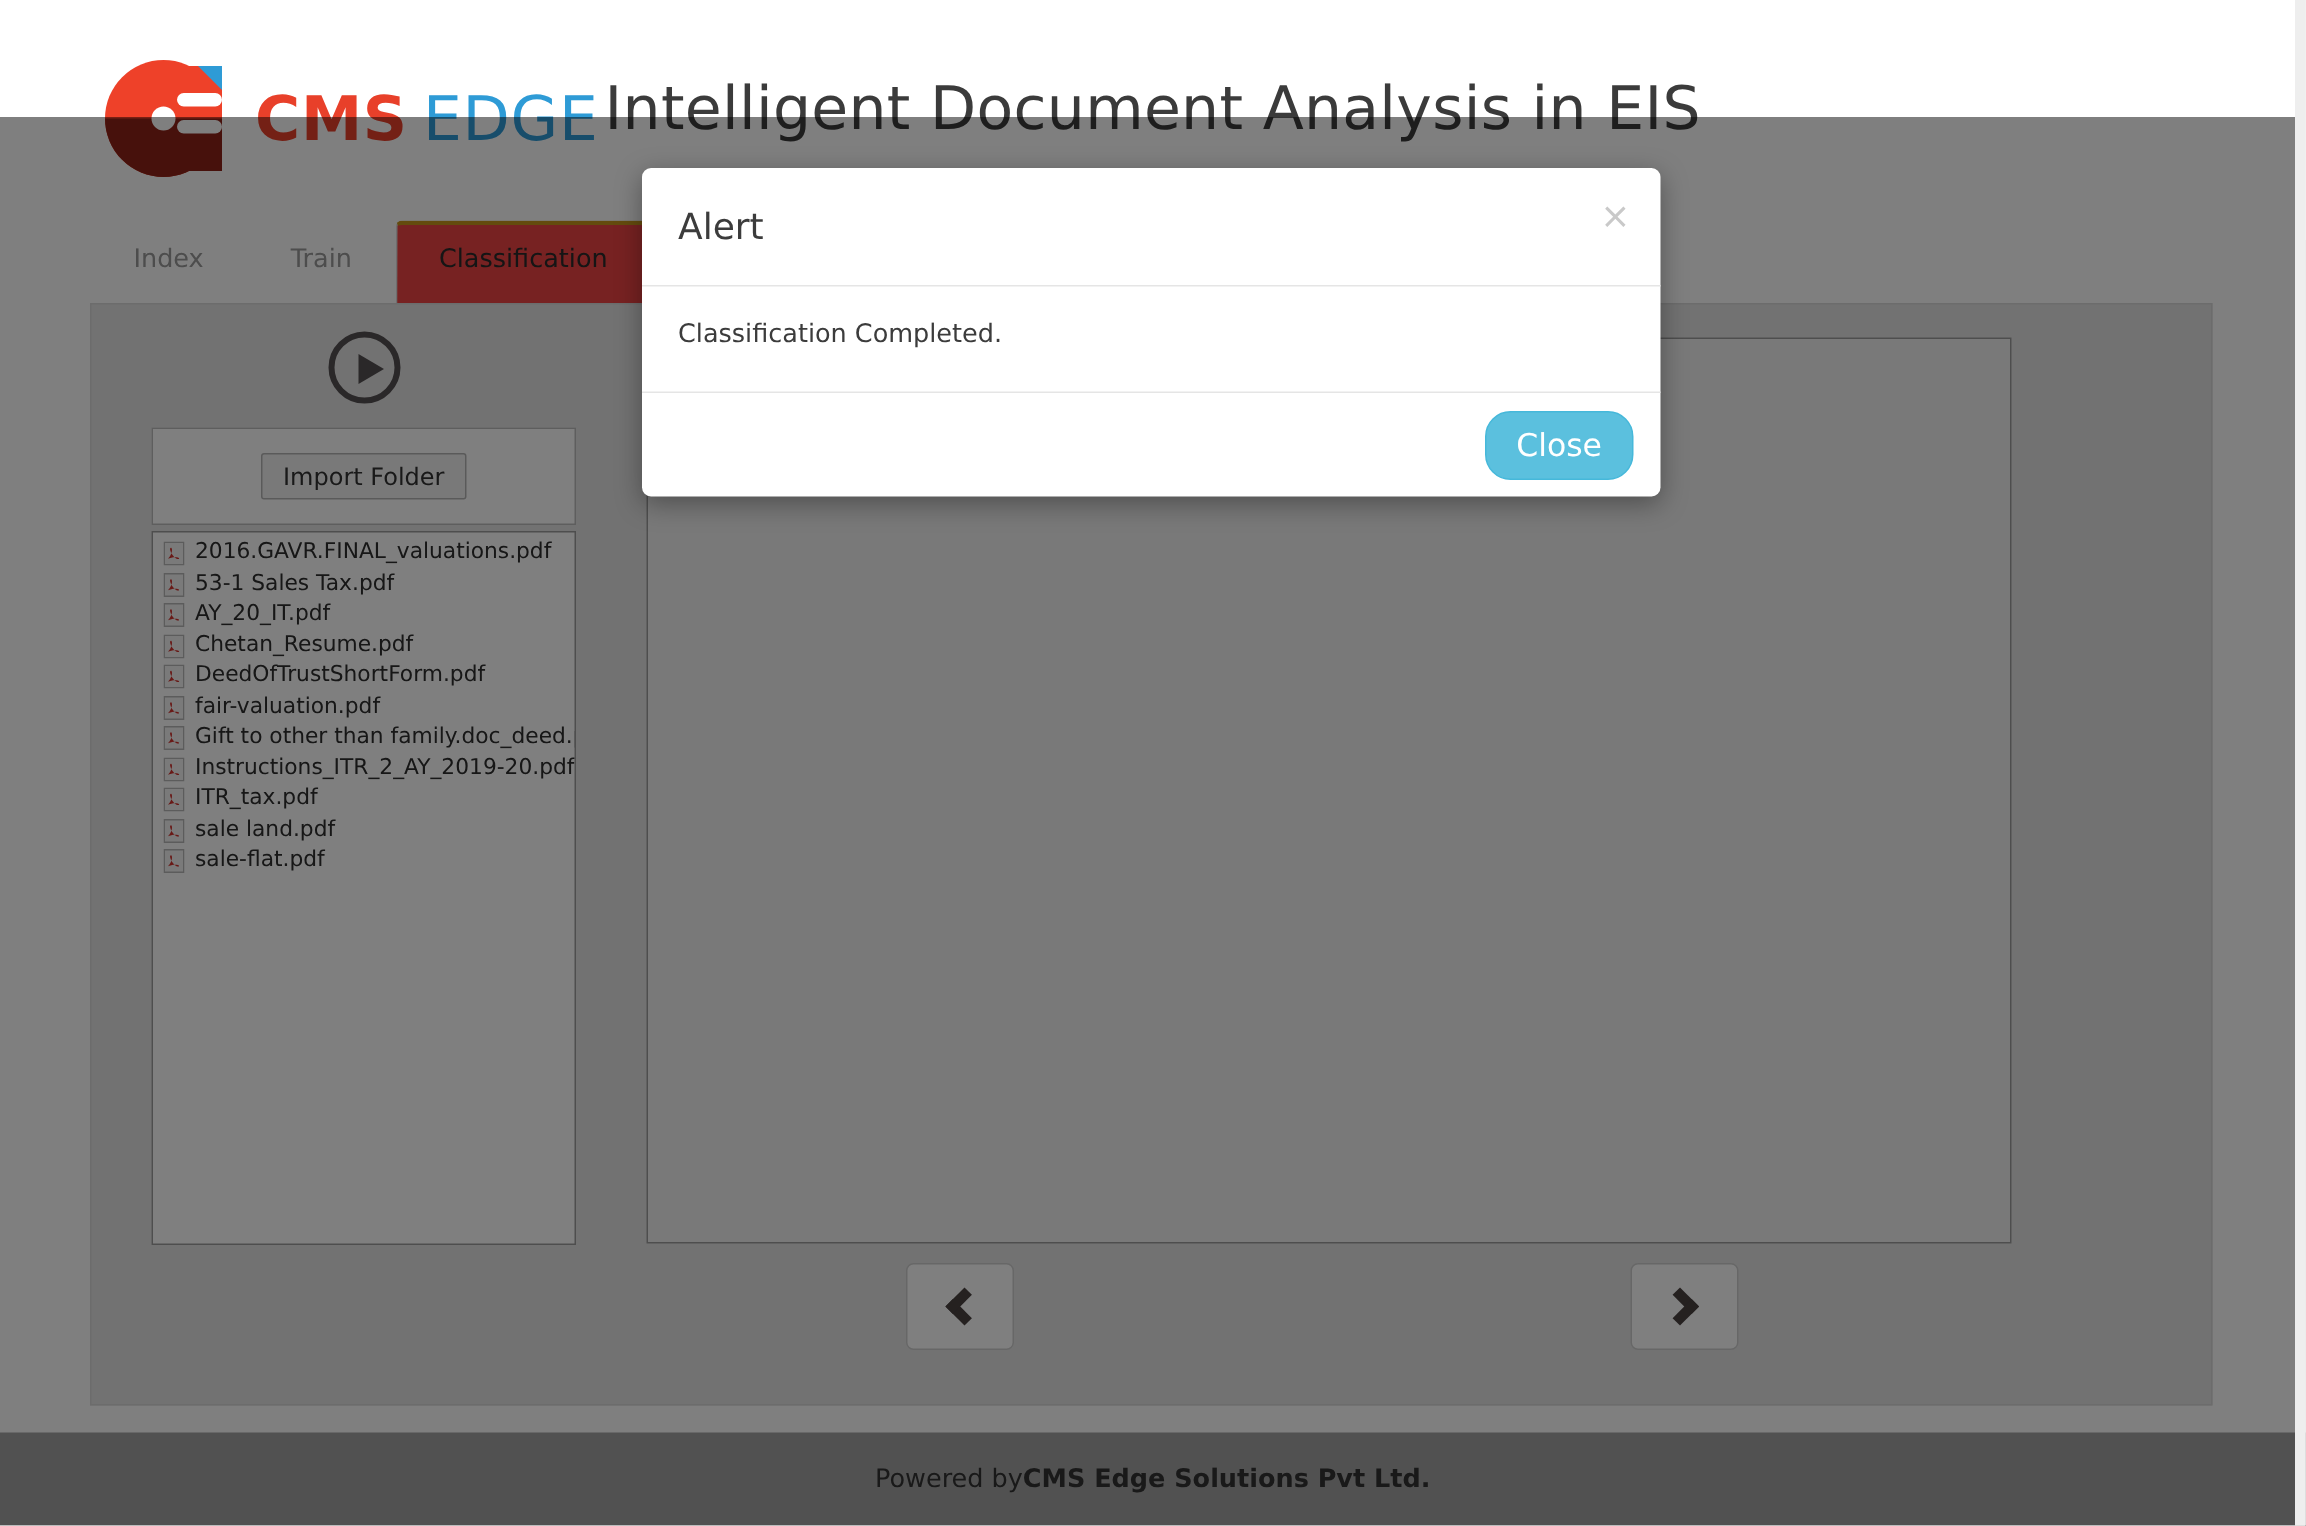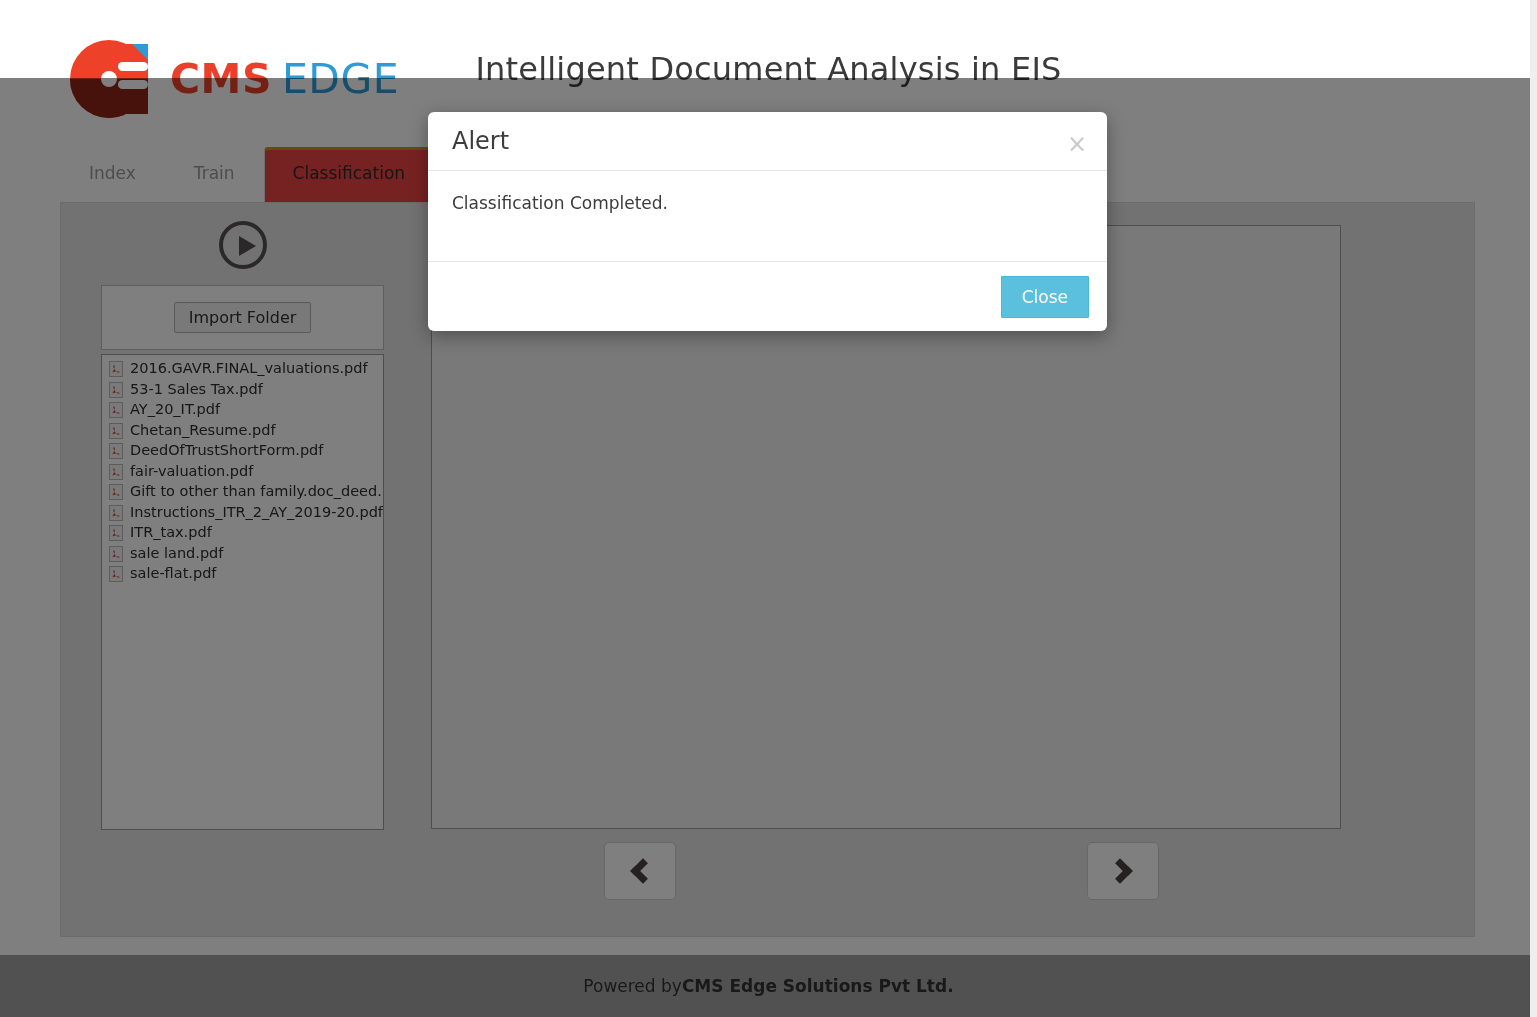--- a/index.html
+++ b/index.html
@@ -58,21 +58,21 @@
   }
   .brand-cms { color: #e8402a; }
   .brand-edge { color: #2e9bd6; margin-left: 10px; font-weight: normal; }
 
   .page-title {
     position: absolute;
     left: 0;
     right: 0;
     top: 50px;
     text-align: center;
-    font-size: 32px;
+    font-size: 40px;
     font-weight: normal;
     color: #3b3b3b;
     letter-spacing: 0.2px;
   }
 
   
   .tabs {
     position: absolute;
     left: 60px;
     top: 153px;
@@ -284,21 +284,21 @@
     height: 219px;
     background: #ffffff;
     border-radius: 6px;
     box-shadow: 0 5px 18px rgba(0,0,0,0.35);
     z-index: 60;
     display: flex;
     flex-direction: column;
   }
 
   .modal-header {
-    height: 59px;
+    height: 79px;
     border-bottom: 1px solid #e5e5e5;
     display: flex;
     align-items: center;
     padding: 0 24px;
     position: relative;
   }
 
   .modal-title {
     font-size: 24px;
     color: #3c3c3c;
@@ -332,23 +332,23 @@
     align-items: center;
     justify-content: flex-end;
     padding: 0 18px;
   }
 
   .btn-close {
     background: #5bc0de;
     border: 1px solid #46b8da;
     color: #ffffff;
     font-family: inherit;
-    font-size: 17px;
+    font-size: 21px;
     padding: 10px 20px;
-    border-radius: 1px;
+    border-radius: 17px;
     cursor: pointer;
   }
 
   
   .scroll-gutter {
     position: absolute;
     right: 0;
     top: 0;
     width: 7px;
     height: 1017px;

